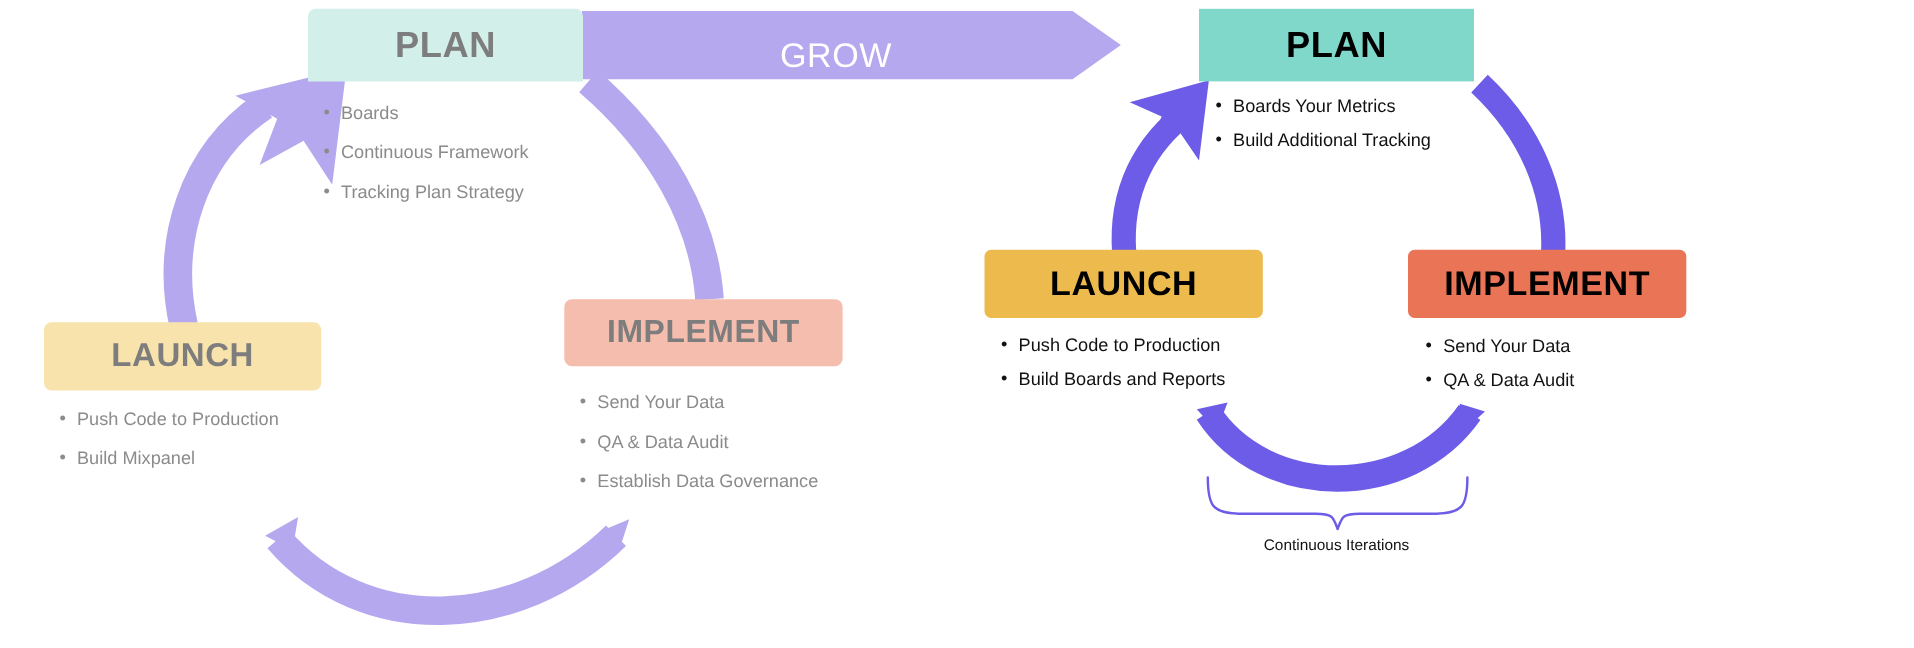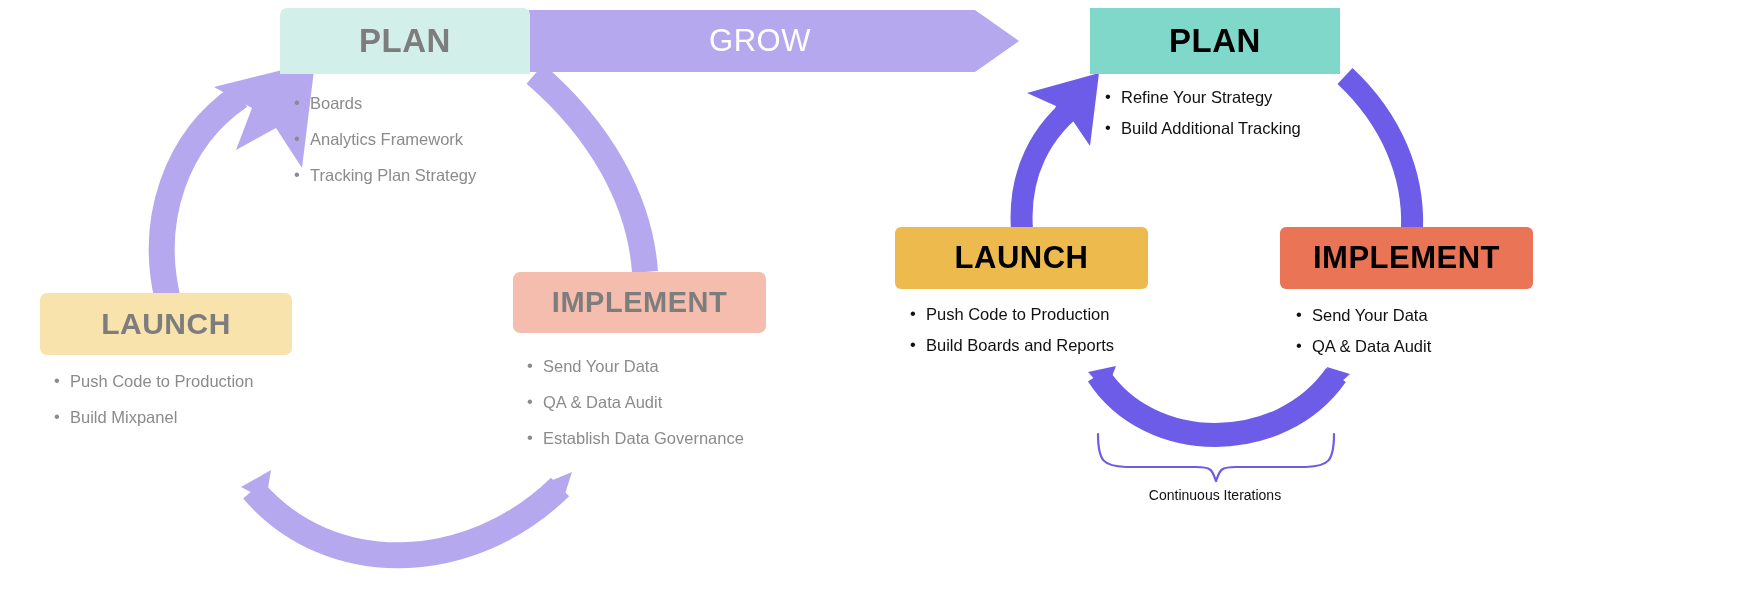--- a/index.html
+++ b/index.html
@@ -24,21 +24,21 @@
   .bullets{position:absolute;}
   .bullets li{list-style:none;display:flex;align-items:flex-start;margin:0 0 17px 0;}
   .bullets ul{margin:0;padding:0;}
   .bullets .dot{flex:0 0 auto;width:16px;line-height:1;}
   .muted-text{color:#8b8b8b;font-size:16.5px;}
   .vivid-text{color:#111111;font-size:16.5px;}
 
   .bl-plan{left:294px;top:94px;width:300px;}
   .bl-launch{left:54px;top:372px;width:300px;}
   .bl-impl{left:527px;top:357px;width:320px;}
-  .grow-label{position:absolute;left:529px;top:10px;width:462px;height:62px;display:flex;align-items:center;justify-content:center;color:#ffffff;font-size:31px;font-weight:normal;letter-spacing:.5px;}
+  .grow-label{position:absolute;left:529px;top:20px;width:462px;height:62px;display:flex;align-items:center;justify-content:center;color:#ffffff;font-size:31px;font-weight:normal;letter-spacing:.5px;}
 
   
   .vivid .phase-title{color:#000000;font-weight:bold;}
   .box-r-plan{left:1090px;top:8px;width:250px;height:66px;background:#80d8cb;}
   .box-r-plan .phase-title{font-size:33px;}
   .box-r-launch{left:895px;top:227px;width:253px;height:62px;background:#edba4d;border-radius:6px;}
   .box-r-launch .phase-title{font-size:31px;}
   .box-r-impl{left:1280px;top:227px;width:253px;height:62px;background:#ea7456;border-radius:6px;}
   .box-r-impl .phase-title{font-size:31px;}
 
@@ -109,21 +109,21 @@
     <span class="phase-title">PLAN</span>
   </div>
   <div class="bullets bl-plan">
     <ul>
       <li>
           <span class="dot muted-text">•</span>
           <span class="muted-text">Boards</span>
         </li>
       <li>
           <span class="dot muted-text">•</span>
-          <span class="muted-text">Analytics Framework</span>
+          <span class="muted-text">Continuous Framework</span>
         </li>
       <li>
           <span class="dot muted-text">•</span>
           <span class="muted-text">Tracking Plan Strategy</span>
         </li>
     </ul>
   </div>
 
   <div class="phase-box muted box-l-launch">
     <span class="phase-title">LAUNCH</span>
@@ -163,21 +163,21 @@
 
   <div class="grow-label">GROW</div>
 
   <div class="phase-box vivid box-r-plan">
     <span class="phase-title">PLAN</span>
   </div>
   <div class="bullets br-plan">
     <ul>
       <li>
           <span class="dot vivid-text">•</span>
-          <span class="vivid-text">Refine Your Strategy</span>
+          <span class="vivid-text">Boards Your Metrics</span>
         </li>
       <li>
           <span class="dot vivid-text">•</span>
           <span class="vivid-text">Build Additional Tracking</span>
         </li>
     </ul>
   </div>
 
   <div class="phase-box vivid box-r-launch">
     <span class="phase-title">LAUNCH</span>

